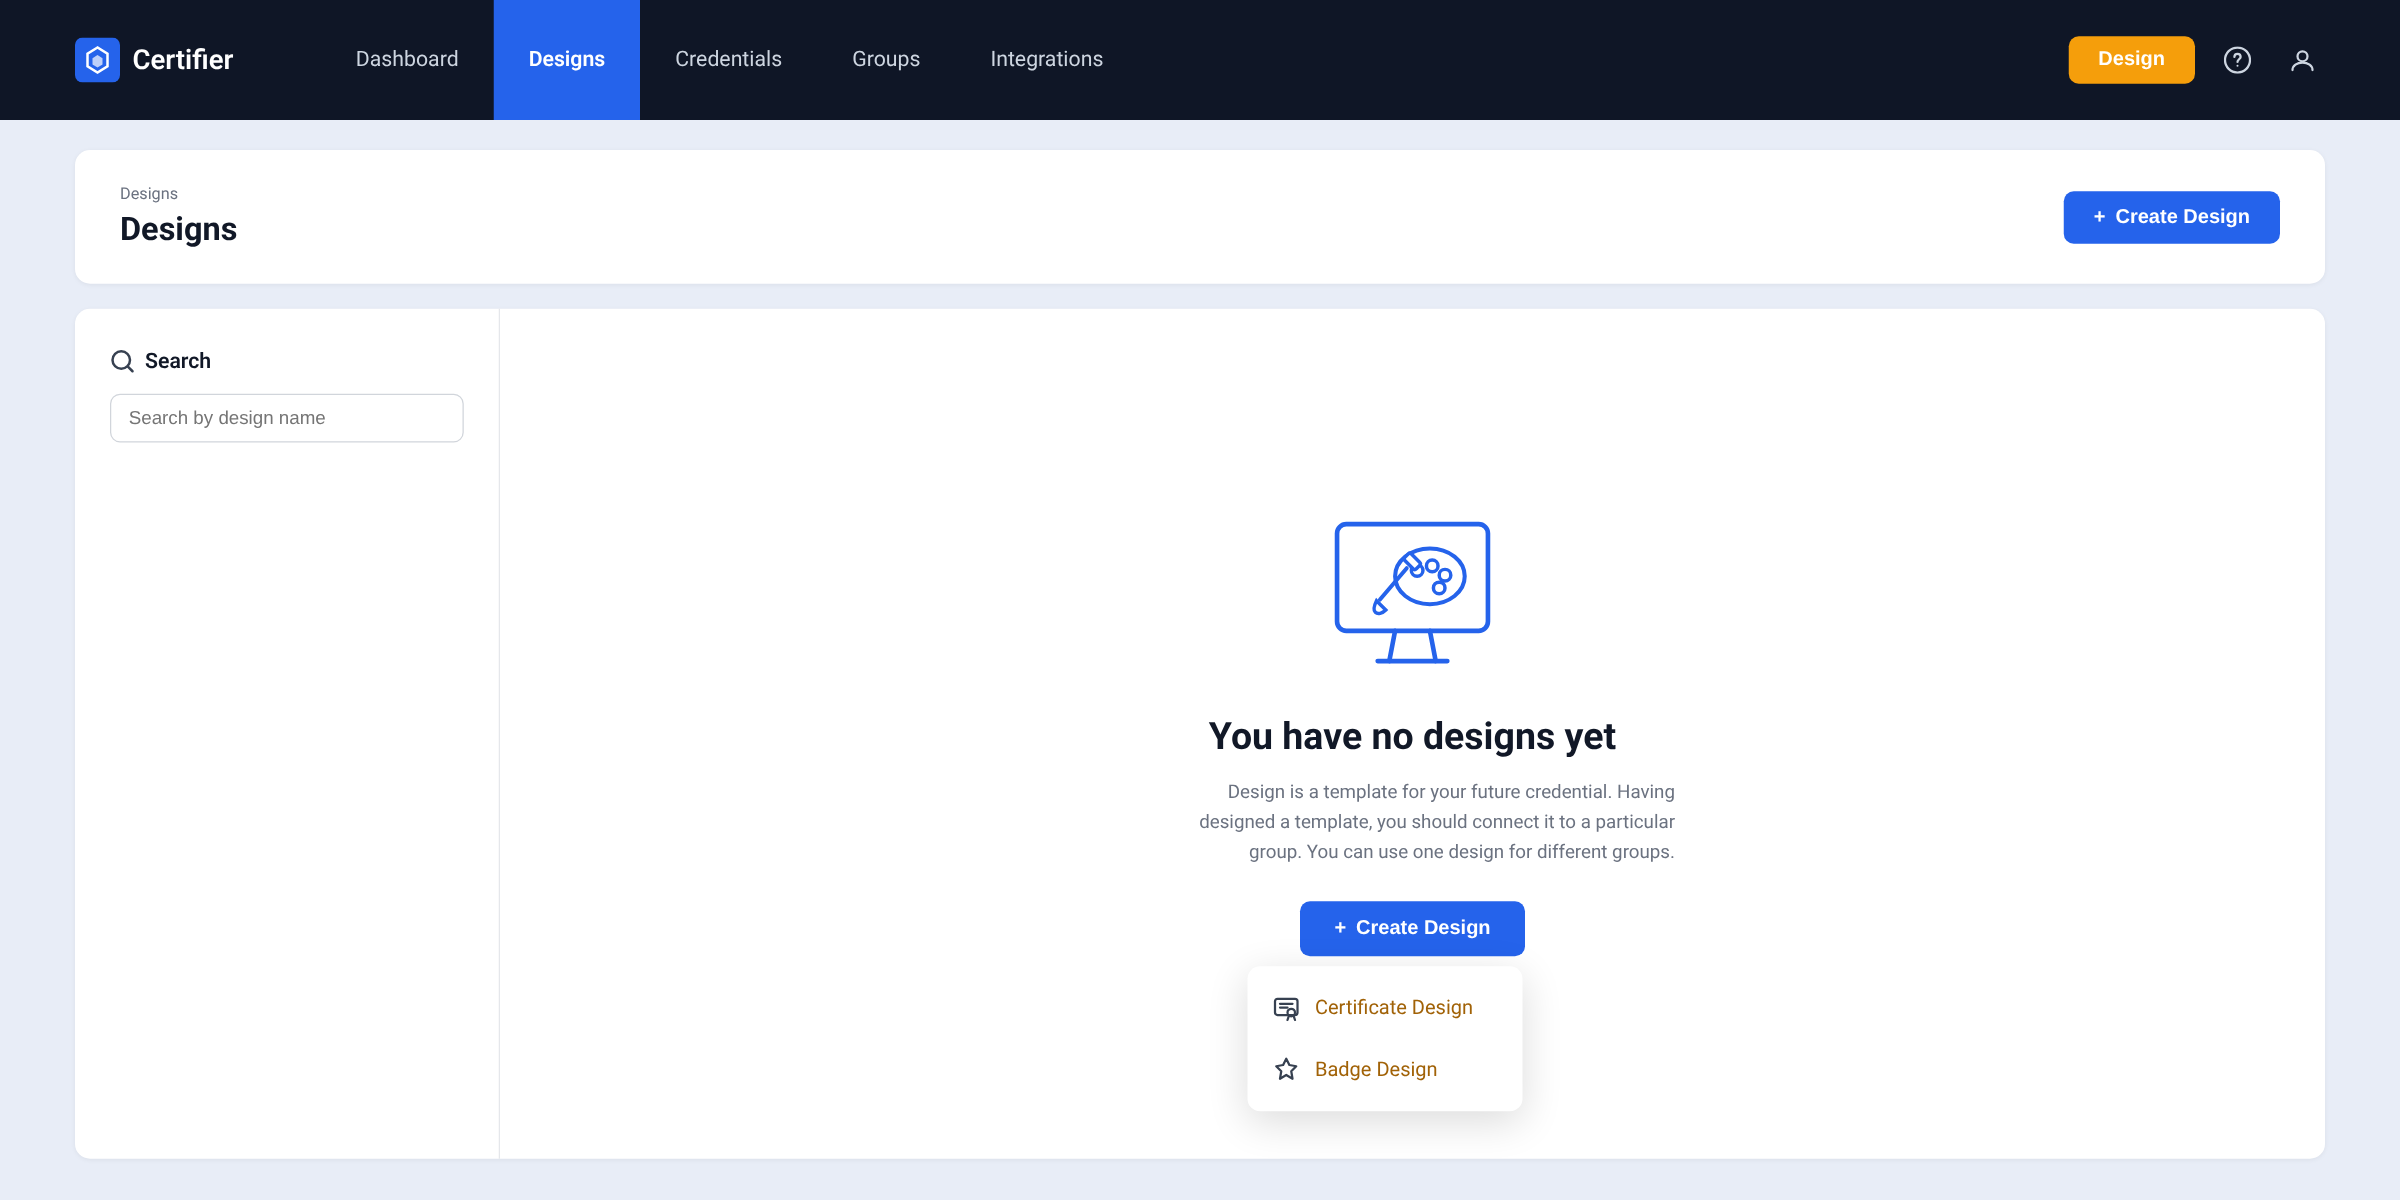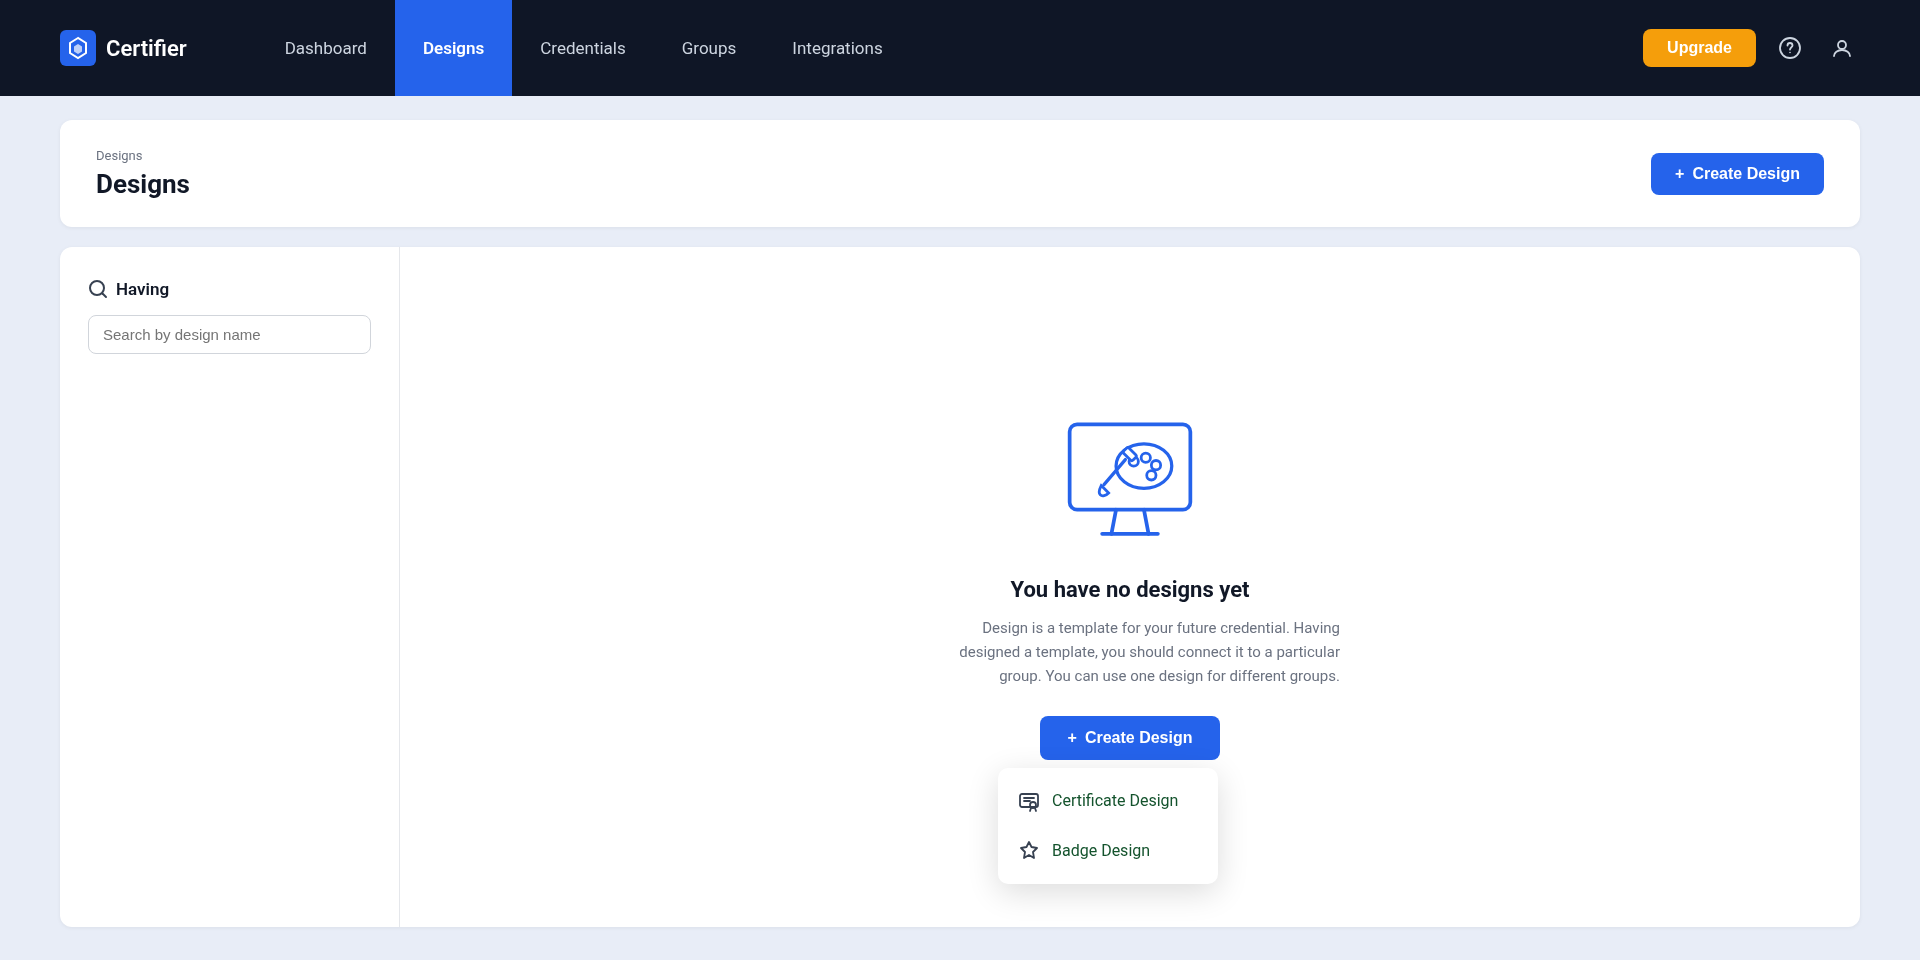--- a/index.html
+++ b/index.html
@@ -167,21 +167,21 @@
       flex-direction: column;
       align-items: center;
       justify-content: center;
       padding: 40px;
       position: relative;
     }
     .empty-icon {
       margin-bottom: 28px;
     }
     .empty-title {
-      font-size: 22px;
+      font-size: 30px;
       font-weight: 700;
       color: #111827;
       margin-bottom: 14px;
       text-align: center;
     }
     .empty-desc {
       font-size: 15px;
       color: #6b7280;
       text-align: right;
       max-width: 420px;
@@ -215,21 +215,21 @@
       left: 50%;
       transform: translateX(-60%);
       z-index: 100;
     }
     .dropdown-item {
       display: flex;
       align-items: center;
       gap: 12px;
       padding: 14px 20px;
       font-size: 16px;
-      color: #14532d;
+      color: #a16207;
       cursor: pointer;
     }
     .dropdown-icon {
       color: #374151;
       display: flex;
       align-items: center;
     }
 
     
     .design-monitor-icon svg {
@@ -252,21 +252,21 @@
 
   <div class="nav-items">
     <a class="nav-item">Dashboard</a>
     <a class="nav-item active">Designs</a>
     <a class="nav-item">Credentials</a>
     <a class="nav-item">Groups</a>
     <a class="nav-item">Integrations</a>
   </div>
 
   <div class="nav-right">
-    <button class="upgrade-btn">Upgrade</button>
+    <button class="upgrade-btn">Design</button>
     <button class="nav-icon-btn">
       <svg width="22" height="22" viewBox="0 0 22 22" fill="none" xmlns="http://www.w3.org/2000/svg">
         <circle cx="11" cy="11" r="10" stroke="currentColor" stroke-width="1.8"></circle>
         <path d="M8.5 8.5C8.5 7.1 9.6 6 11 6C12.4 6 13.5 7.1 13.5 8.5C13.5 9.9 11 11 11 12.5" stroke="currentColor" stroke-width="1.8" stroke-linecap="round"></path>
         <circle cx="11" cy="15.5" r="0.8" fill="currentColor"></circle>
       </svg>
     </button>
     <button class="nav-icon-btn">
       <svg width="22" height="22" viewBox="0 0 22 22" fill="none" xmlns="http://www.w3.org/2000/svg">
         <circle cx="11" cy="8" r="4" stroke="currentColor" stroke-width="1.8"></circle>
@@ -290,21 +290,21 @@
   </div>
 
   <div class="content-panel">
 
     <aside class="sidebar">
       <div class="search-label">
         <svg width="20" height="20" viewBox="0 0 20 20" fill="none" xmlns="http://www.w3.org/2000/svg">
           <circle cx="9" cy="9" r="7" stroke="#374151" stroke-width="2"></circle>
           <path d="M14.5 14.5L18 18" stroke="#374151" stroke-width="2" stroke-linecap="round"></path>
         </svg>
-        <span>Having</span>
+        <span>Search</span>
       </div>
       <input class="search-input" type="text" placeholder="Search by design name" style="">
     </aside>
 
     <div class="empty-state">
       <div class="empty-icon design-monitor-icon">
         <svg viewBox="0 0 160 140" fill="none" xmlns="http://www.w3.org/2000/svg">
 
           <rect x="15" y="10" width="130" height="92" rx="8" stroke="#2563eb" stroke-width="4"></rect>
 

